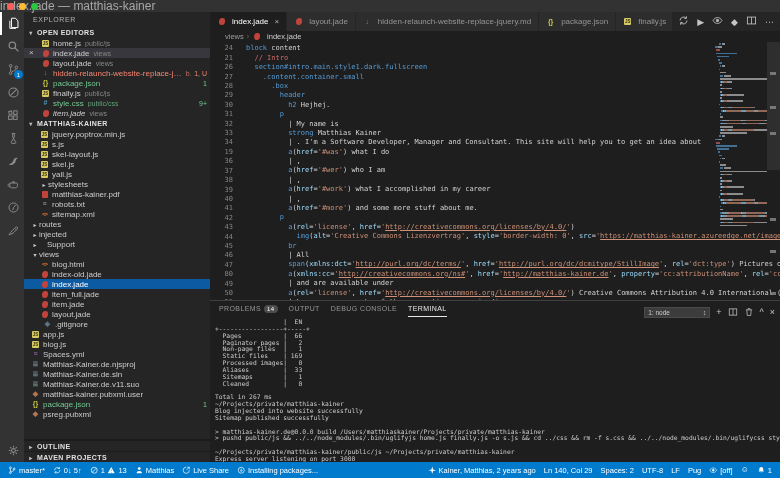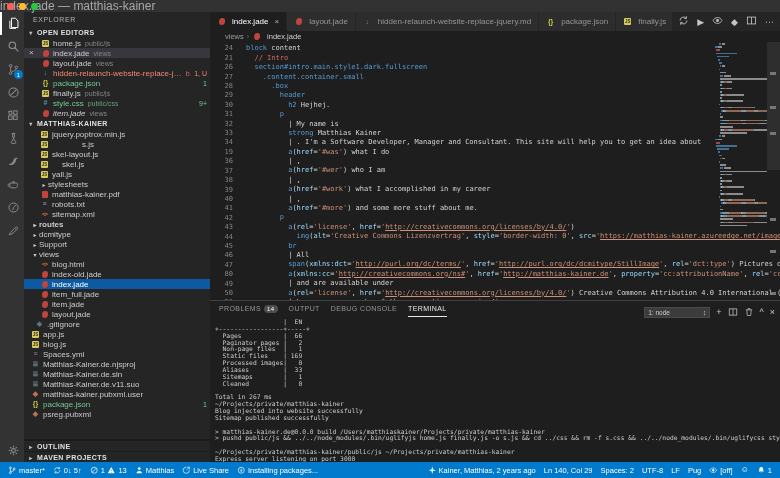--- a/index.html
+++ b/index.html
@@ -235,33 +235,33 @@
       <span class="arr">▾</span>
       <span>MATTHIAS-KAINER</span>
     </div>
     <div id="filetree">
         <div class="row" style="padding-left: 16px;">
           <span class="fileicon">
             <span class="jsbox">JS</span>
           </span>
           <span class="lbl">jquery.poptrox.min.js</span>
         </div>
-        <div class="row" style="padding-left: 16px; gap: 30px;">
+        <div class="row" style="padding-left: 16px;">
           <span class="fileicon">
             <span class="jsbox">JS</span>
           </span>
           <span class="lbl">s.js</span>
         </div>
         <div class="row" style="padding-left: 16px;">
           <span class="fileicon">
             <span class="jsbox">JS</span>
           </span>
           <span class="lbl">skel-layout.js</span>
         </div>
-        <div class="row" style="padding-left: 16px; gap: 10px;">
+        <div class="row" style="padding-left: 16px;">
           <span class="fileicon">
             <span class="jsbox">JS</span>
           </span>
           <span class="lbl">skel.js</span>
         </div>
         <div class="row" style="padding-left: 16px;">
           <span class="fileicon">
             <span class="jsbox">JS</span>
           </span>
           <span class="lbl">yall.js</span>
@@ -281,29 +281,29 @@
             <span class="gi" style="color: rgb(157, 165, 171);">≡</span>
           </span>
           <span class="lbl">robots.txt</span>
         </div>
         <div class="row" style="padding-left: 16px;">
           <span class="fileicon">
             <span class="gi" style="color: rgb(227, 121, 51); letter-spacing: -1px; font-size: 6px;">&lt;&gt;</span>
           </span>
           <span class="lbl">sitemap.xml</span>
         </div>
-        <div class="row" style="padding-left: 7px; font-weight: bold;">
+        <div class="row" style="padding-left: 7px;">
           <span class="arrow">▸</span>
           <span class="lbl">routes</span>
         </div>
         <div class="row" style="padding-left: 7px;">
           <span class="arrow">▸</span>
-          <span class="lbl">dcmitype</span>
-        </div>
-        <div class="row" style="padding-left: 7px;">
+          <span class="lbl">injected</span>
+        </div>
+        <div class="row" style="padding-left: 7px; gap: 8px;">
           <span class="arrow">▸</span>
           <span class="lbl">Support</span>
         </div>
         <div class="row" style="padding-left: 7px;">
           <span class="arrow">▾</span>
           <span class="lbl">views</span>
         </div>
         <div class="row" style="padding-left: 16px;">
           <span class="fileicon">
             <span class="gi" style="color: rgb(227, 121, 51); letter-spacing: -1px; font-size: 6px;">&lt;&gt;</span>
@@ -333,21 +333,21 @@
             <span class="jadedot"></span>
           </span>
           <span class="lbl">item.jade</span>
         </div>
         <div class="row" style="padding-left: 16px;">
           <span class="fileicon">
             <span class="jadedot"></span>
           </span>
           <span class="lbl">layout.jade</span>
         </div>
-        <div class="row" style="padding-left: 11px;">
+        <div class="row" style="padding-left: 19px;">
           <span class="fileicon">
             <span class="gi" style="color: rgb(93, 121, 134);">◈</span>
           </span>
           <span class="lbl">.gitignore</span>
         </div>
         <div class="row" style="padding-left: 7px;">
           <span class="fileicon">
             <span class="jsbox">JS</span>
           </span>
           <span class="lbl">app.js</span>

